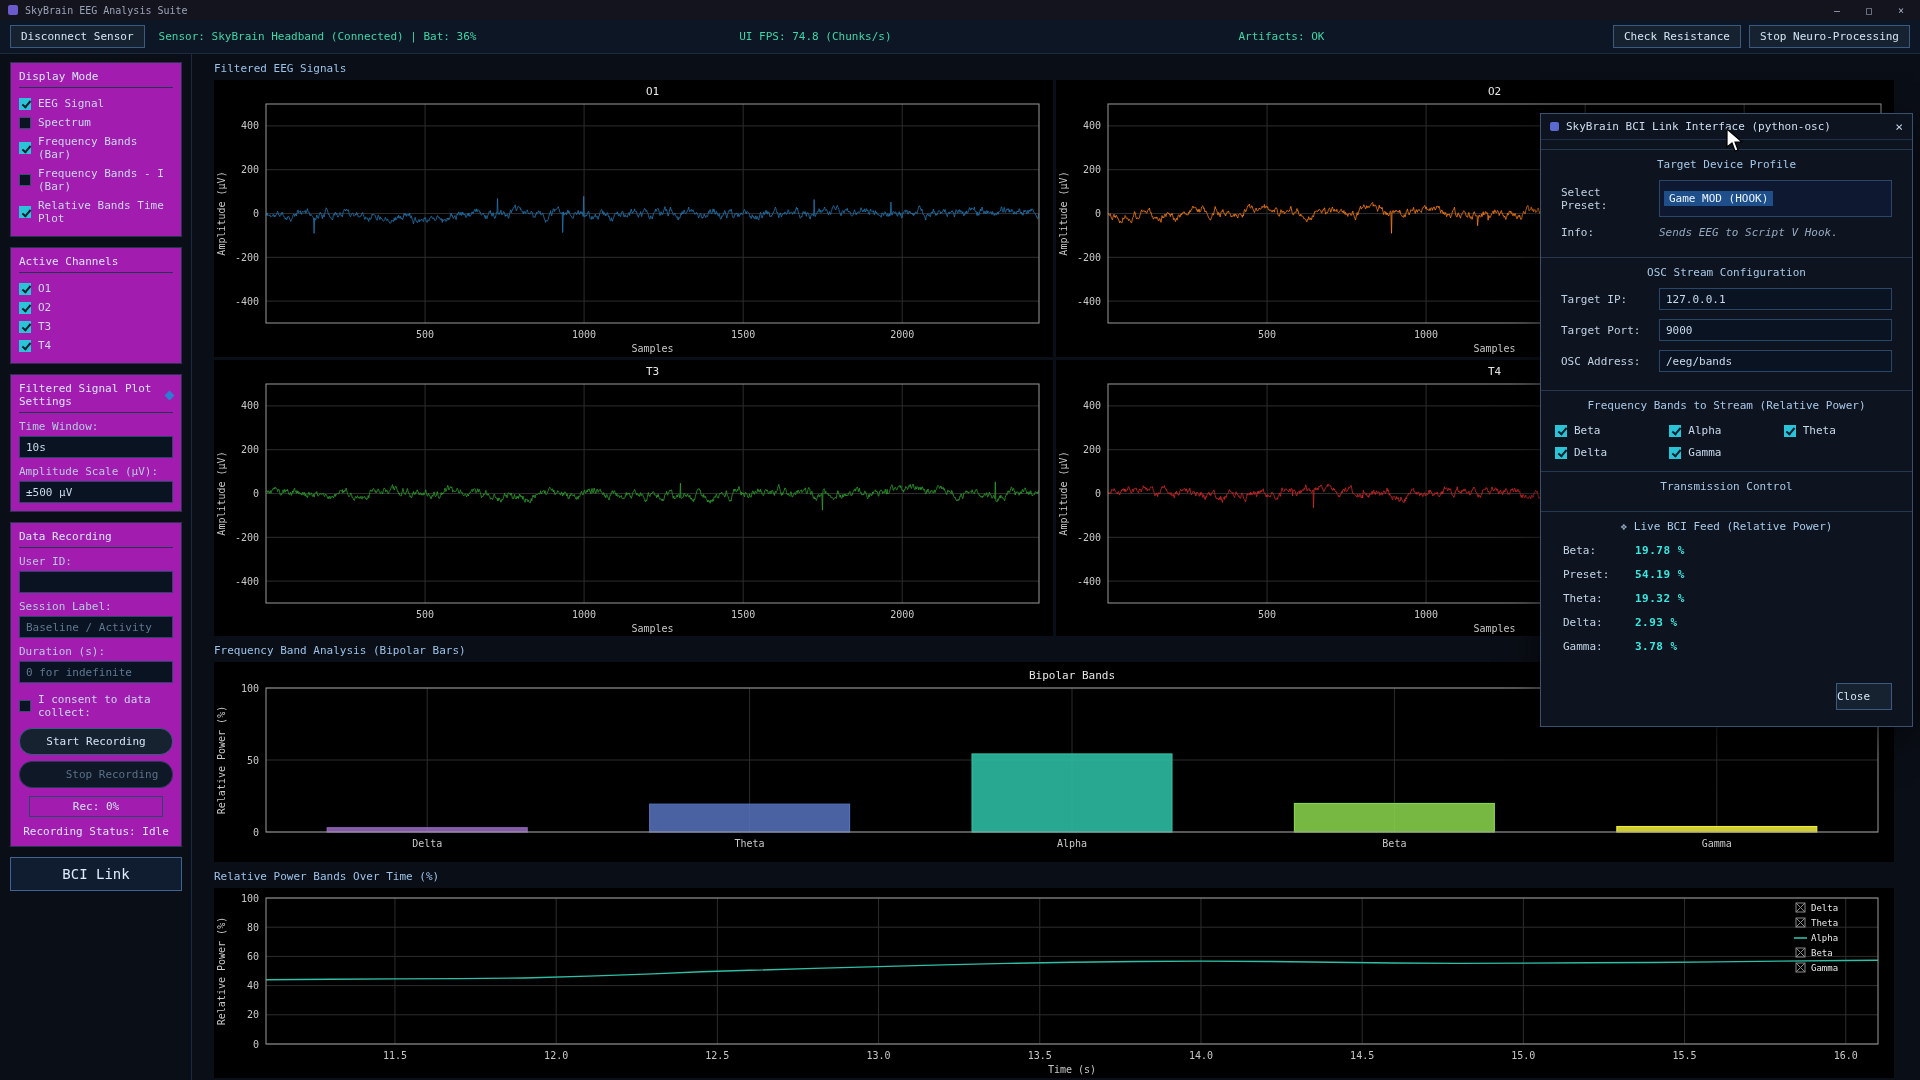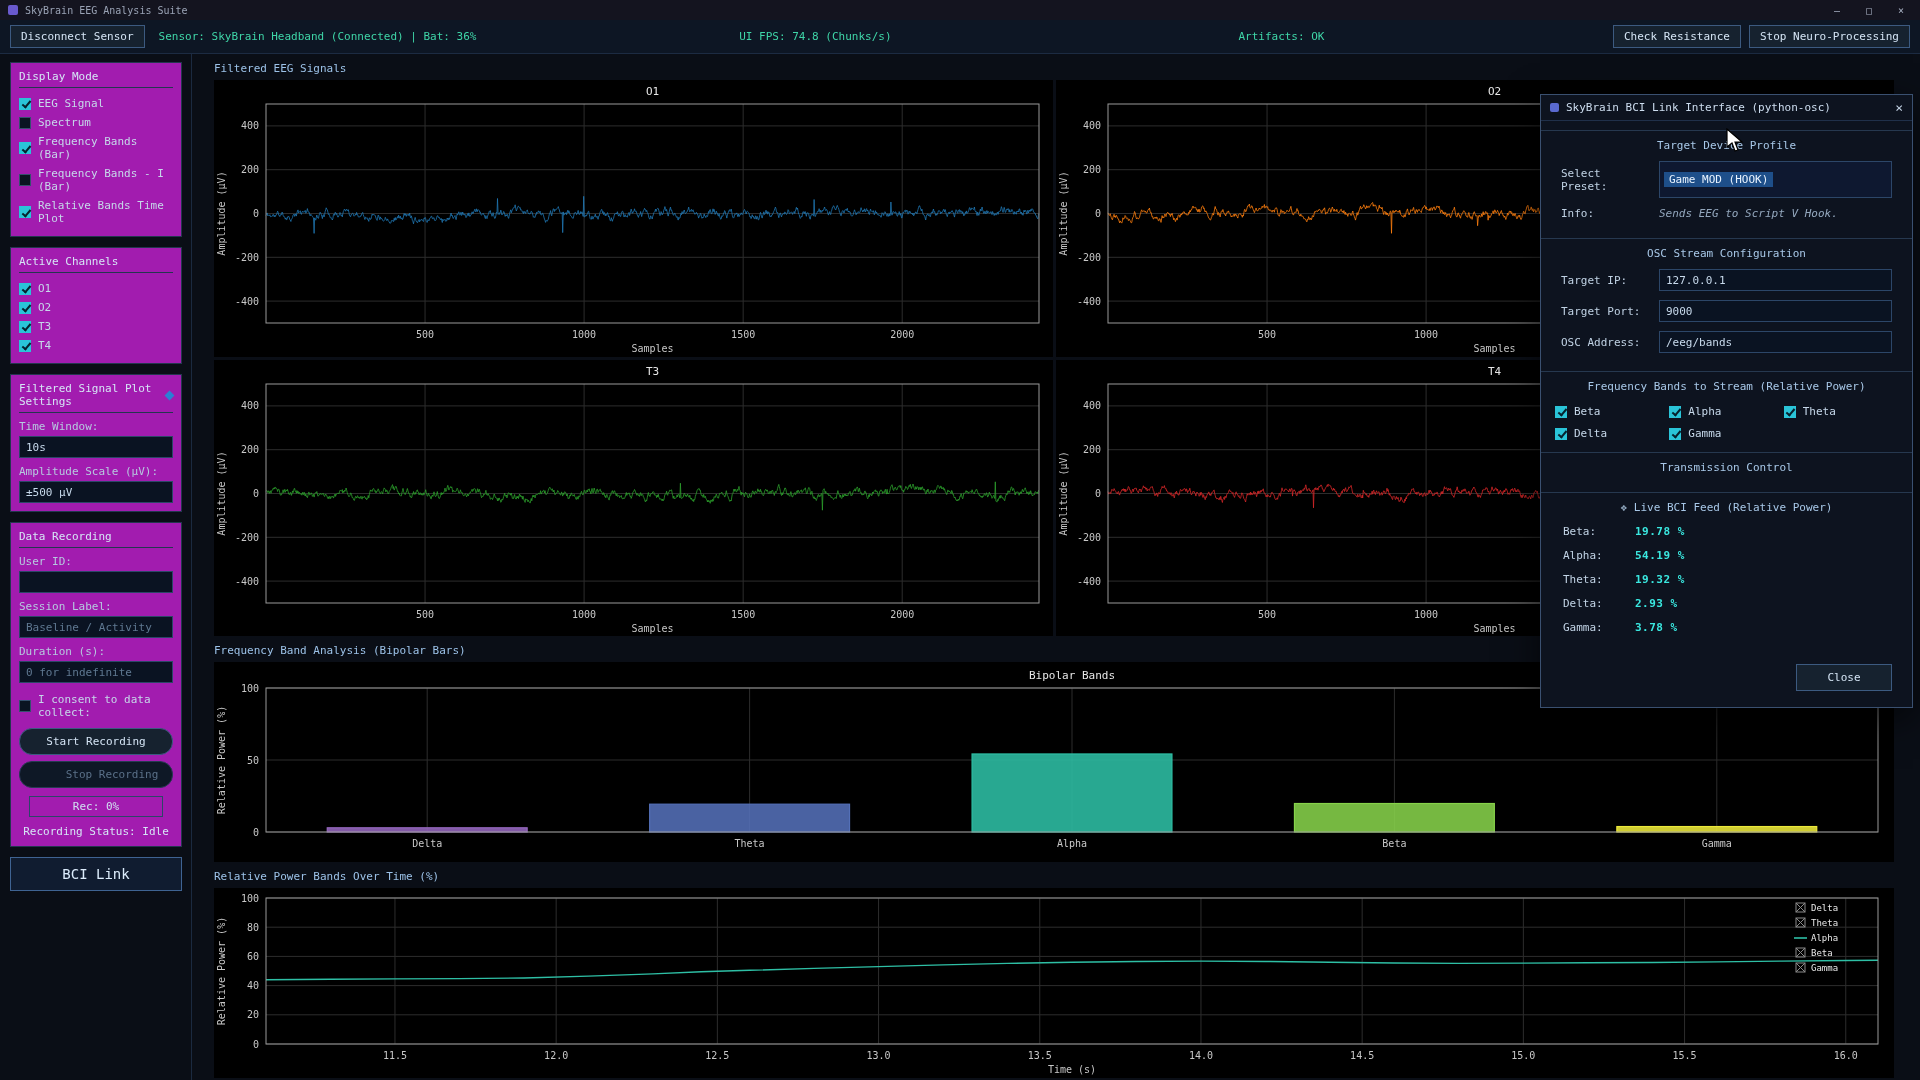--- a/index.html
+++ b/index.html
@@ -39,21 +39,21 @@
   .bci-btn{background:#101c30;border:1px solid #3f6392;color:#dcecfc;font-family:inherit;font-size:14px;padding:8px 0;text-align:center;cursor:pointer;width:100%;}
   
   .main{flex:1;padding:6px 26px 0 22px;position:relative;min-width:0;}
   .section-title{color:#9cc2e8;margin:2px 0 5px;}
   .eeg-grid{display:grid;grid-template-columns:1fr 1fr;grid-template-rows:1fr 1fr;gap:3px;height:556px;}
   .chart{background:#000;position:relative;overflow:hidden;}
   .bar-chart{height:200px;}
   .time-chart{height:190px;}
   .mt{margin-top:8px;}
   
-  .dialog{position:absolute;left:1540px;top:94px;width:373px;height:614px;background:#0d131f;border:1px solid #3a5070;box-shadow:0 10px 34px rgba(0,0,0,.65);z-index:10;display:flex;flex-direction:column;}
+  .dialog{position:absolute;left:1540px;top:113px;width:373px;height:614px;background:#0d131f;border:1px solid #3a5070;box-shadow:0 10px 34px rgba(0,0,0,.65);z-index:10;display:flex;flex-direction:column;}
   .dialog-titlebar{height:26px;display:flex;align-items:center;padding:0 9px;gap:7px;color:#cedef0;border-bottom:1px solid #20304a;flex:none;}
   .dlg-icon{width:9px;height:9px;background:#5a6ad0;border-radius:2px;flex:none;}
   .dialog-close{margin-left:auto;cursor:pointer;color:#c6d6e8;font-size:13px;}
   .dlg-section{border-top:1px solid #26384f;margin-top:9px;padding-top:8px;}
   .dlg-section:first-of-type{border-top:none;margin-top:4px;}
   .dlg-section-title{text-align:center;color:#a8c8e8;margin-bottom:9px;}
   .dlg-row{display:flex;align-items:center;padding:0 20px;margin-bottom:9px;gap:6px;}
   .dlg-label{width:92px;flex:none;color:#c0d2e4;}
   .combo{flex:1;height:37px;background:#0e1830;border:1px solid #2c4668;display:flex;align-items:center;padding:0 4px;cursor:pointer;}
   .combo-sel{background:#1e4f8a;color:#eaf4ff;padding:1px 5px;}
@@ -61,21 +61,21 @@
   .dlg-input{flex:1;}
   .band-grid{display:grid;grid-template-columns:1fr 1fr 1fr;padding:0 14px;row-gap:3px;}
   .transmit-row{display:flex;gap:9px;padding:0 16px;margin-bottom:6px;}
   .transmit{flex:1.05;background:#1a6fd0;border:1px solid #2f8aec;color:#f0f8ff;display:flex;align-items:center;justify-content:center;gap:6px;border-radius:3px;padding:7px 4px;}
   .status-box{flex:1.25;border:1px solid #2c4668;display:flex;align-items:center;justify-content:center;color:#d8e8f8;}
   .feed-icon{color:#8fa6bd;}
   .feed-row{display:flex;padding:2px 22px;margin-bottom:7px;}
   .feed-label{width:72px;flex:none;color:#c2d4e6;}
   .feed-value{color:#3ae8e0;font-weight:bold;letter-spacing:0.5px;}
   .dlg-footer{margin-top:auto;display:flex;justify-content:flex-end;padding:0 20px 16px;}
-  .close-btn{width:96px;padding:6px 0;text-align:center;}
+  .close-btn{width:56px;padding:6px 0;text-align:left;}
   .cursor{position:absolute;left:1726px;top:128px;z-index:99;pointer-events:none;}
 </style>
 </head>
 <body>
 
 <div class="titlebar">
   <span class="app-icon"></span>
   <span>SkyBrain EEG Analysis Suite</span>
   <div class="win-controls">
     <span>–</span>
@@ -450,21 +450,21 @@
     <div class="dlg-section-title">
       <span class="feed-icon">❖</span>
       <span>Live BCI Feed (Relative Power)</span>
     </div>
     <div>
         <div class="feed-row">
         <span class="feed-label">Beta:</span>
         <span class="feed-value">19.78 %</span>
       </div>
         <div class="feed-row">
-        <span class="feed-label">Alpha:</span>
+        <span class="feed-label">Preset:</span>
         <span class="feed-value">54.19 %</span>
       </div>
         <div class="feed-row">
         <span class="feed-label">Theta:</span>
         <span class="feed-value">19.32 %</span>
       </div>
         <div class="feed-row">
         <span class="feed-label">Delta:</span>
         <span class="feed-value">2.93 %</span>
       </div>

